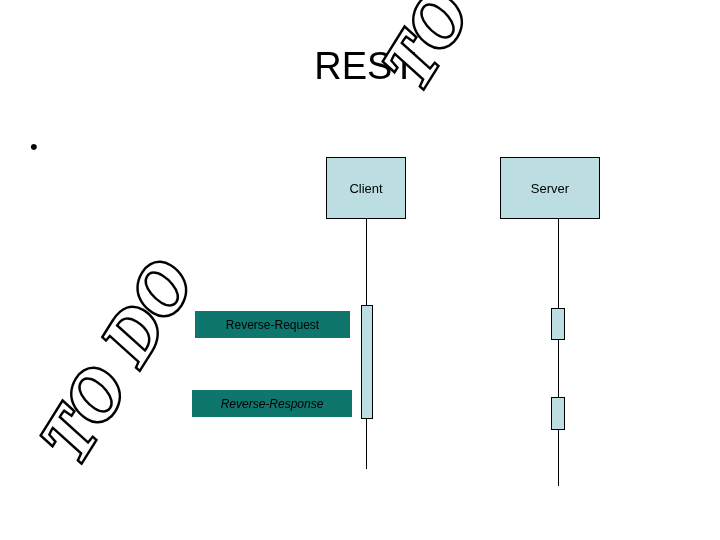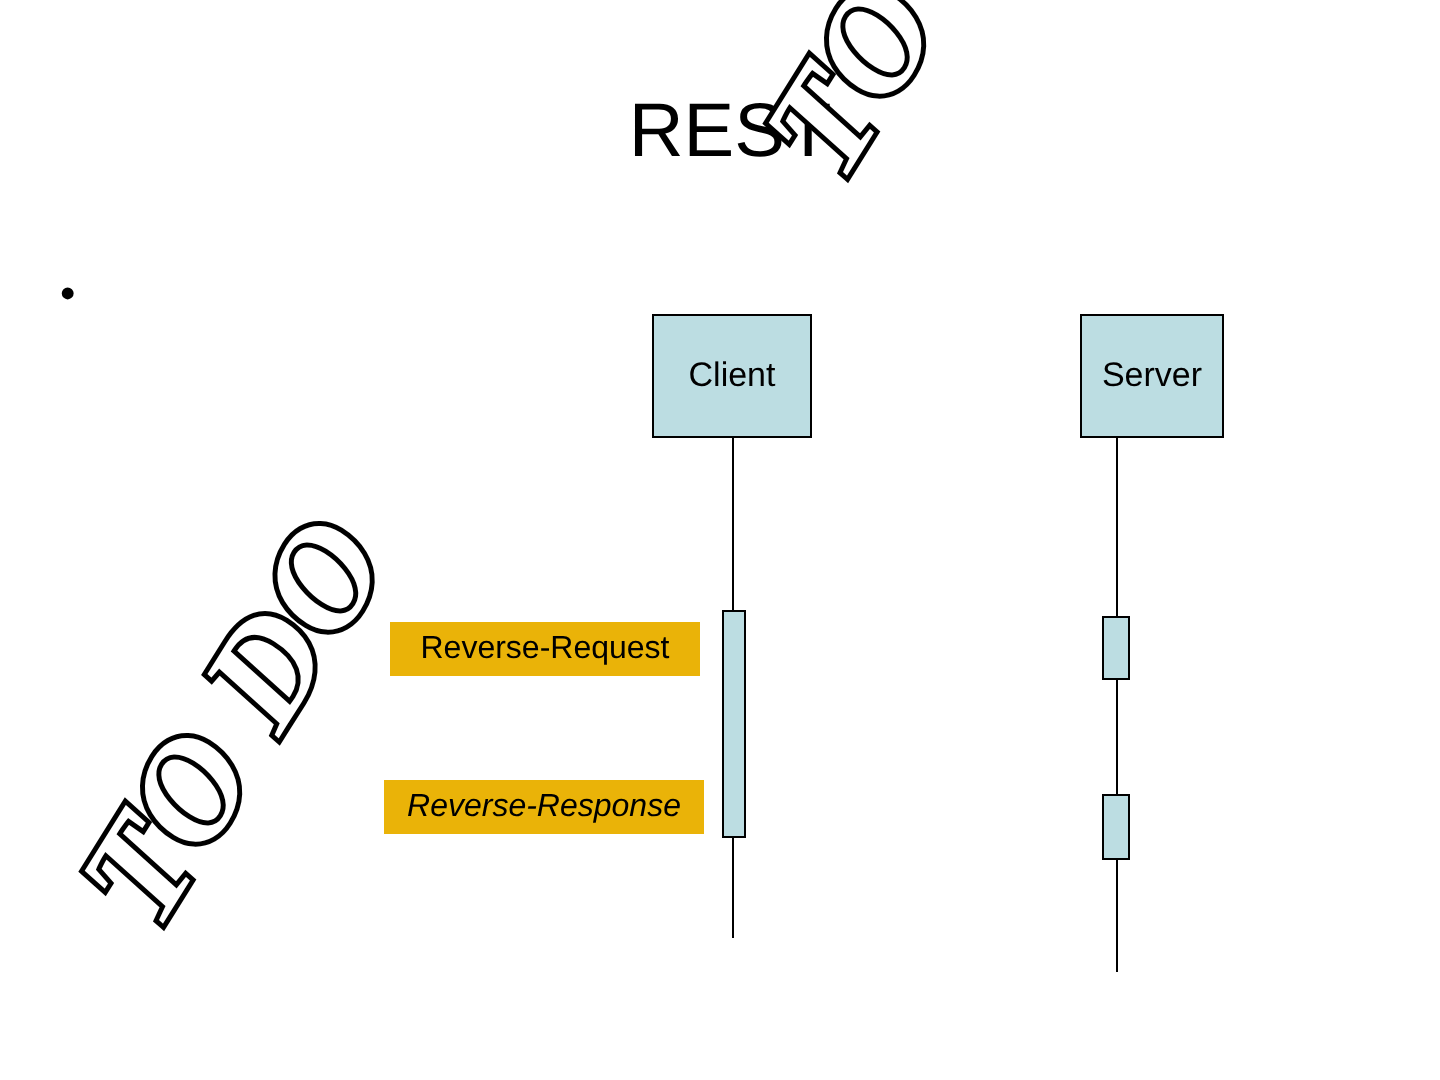--- a/index.html
+++ b/index.html
@@ -94,26 +94,26 @@
     height: 540px;
   }
   .actor-box {
     position: absolute;
     background: #bcdde2;
     border: 1px solid #000000;
     box-sizing: border-box;
     display: flex;
     align-items: center;
     justify-content: center;
-    font-size: 17px;
+    font-size: 13px;
     color: #000000;
     font-family: "Liberation Sans", sans-serif;
   }
   #actor-box-client { left: 326px; top: 157px; width: 80px; height: 62px; }
-  #actor-box-server { left: 540px; top: 157px; width: 72px; height: 62px; }
+  #actor-box-server { left: 500px; top: 157px; width: 100px; height: 62px; }
 
   .lifeline {
     position: absolute;
     width: 0;
     border-left: 1px solid #000000;
   }
   #lifeline-client { left: 366px; top: 219px; height: 250px; }
   #lifeline-server { left: 558px; top: 219px; height: 267px; }
 
   .activation-bar {
@@ -121,23 +121,23 @@
     background: #bcdde2;
     border: 1px solid #000000;
     box-sizing: border-box;
   }
   #activation-client-1 { left: 361px; top: 305px; width: 12px; height: 114px; }
   #activation-server-1 { left: 551px; top: 308px; width: 14px; height: 32px; }
   #activation-server-2 { left: 551px; top: 397px; width: 14px; height: 33px; }
 
   .message-label {
     position: absolute;
-    background: #eab308;
+    background: #0f766e;
     color: #000000;
-    font-size: 16px;
+    font-size: 12px;
     line-height: 12px;
     display: flex;
     align-items: center;
     justify-content: center;
     font-family: "Liberation Sans", sans-serif;
     white-space: nowrap;
     text-align: center;
   }
   #message-label-request  { left: 195px; top: 311px; width: 155px; height: 27px; }
   #message-label-response { left: 192px; top: 390px; width: 160px; height: 27px; font-style: italic; }

